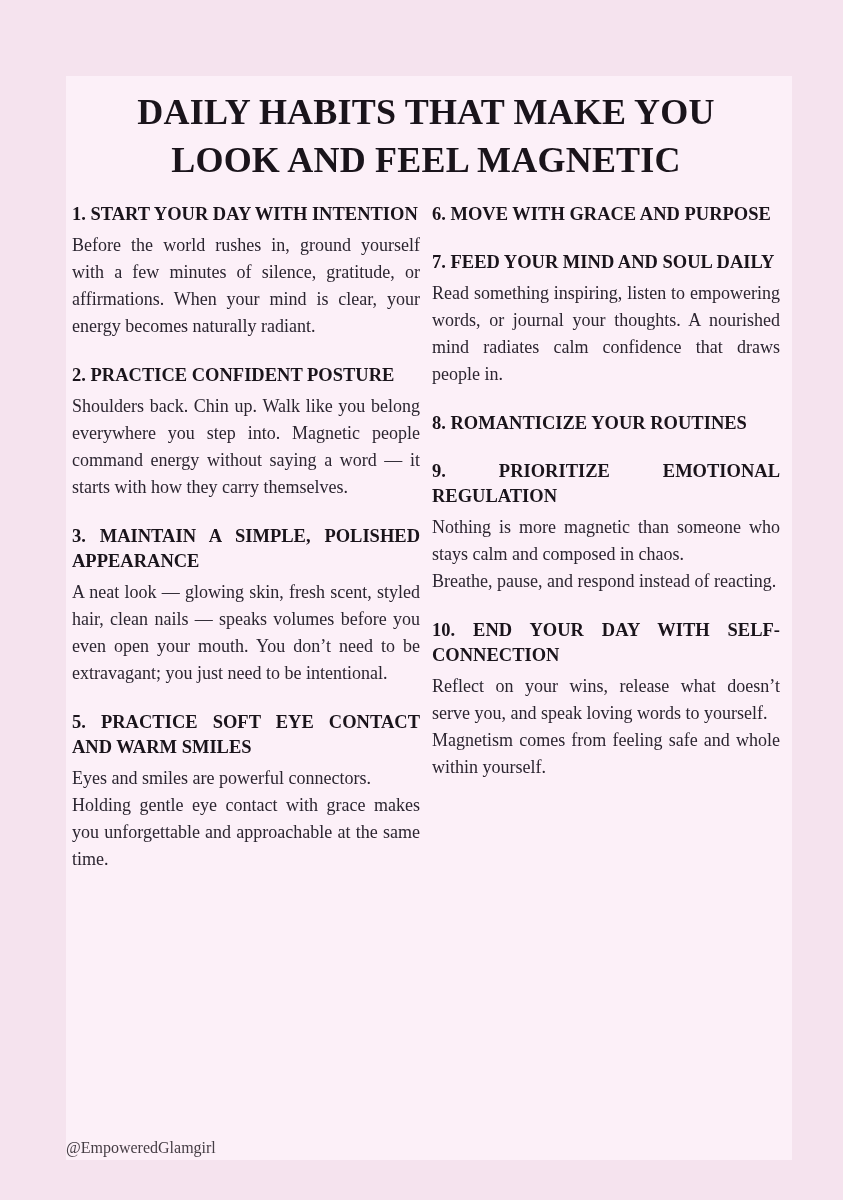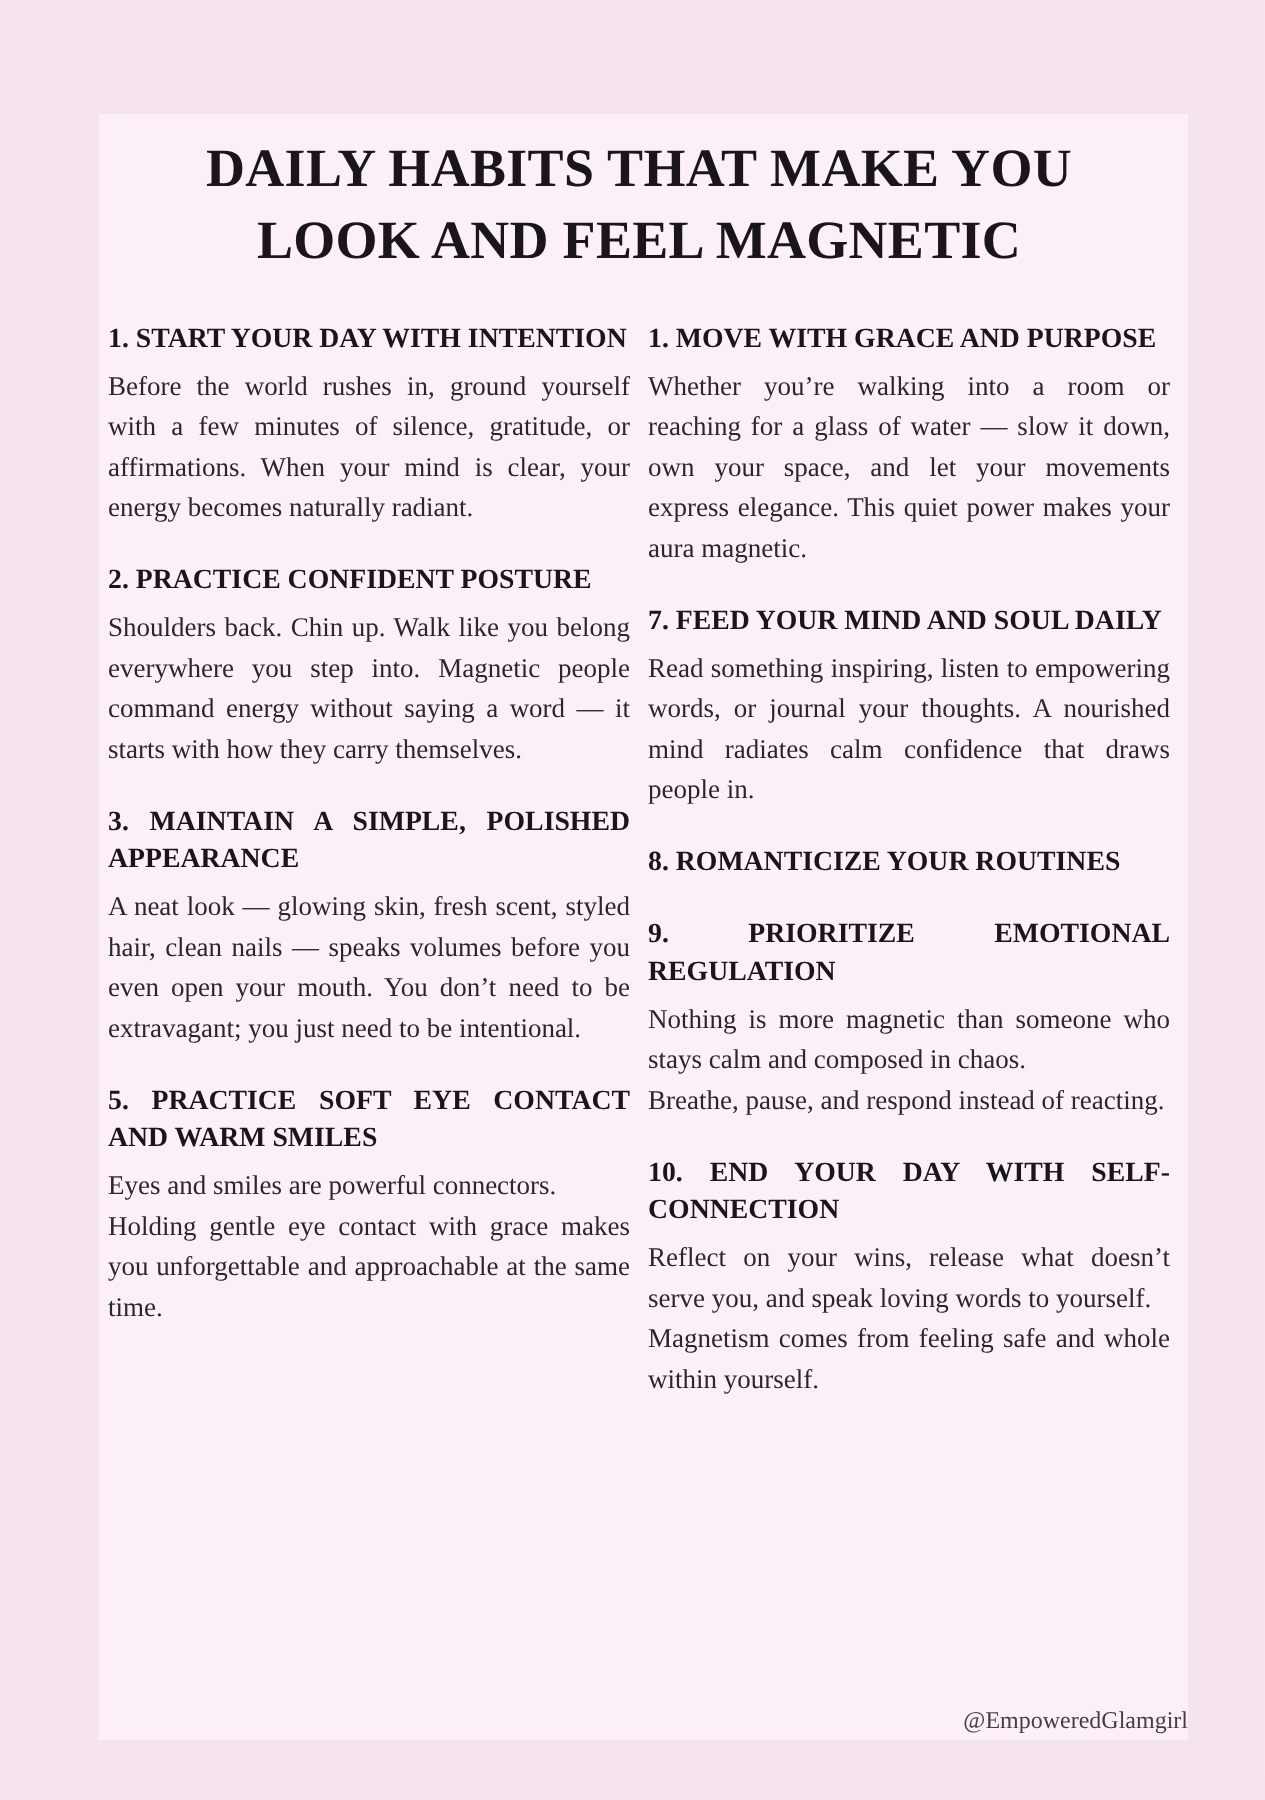--- a/index.html
+++ b/index.html
@@ -37,21 +37,21 @@
     height: 100%;
     padding: 12px 12px 0 6px;
   }
   h1.title {
     text-align: center;
     font-size: 36px;
     line-height: 48px;
     font-weight: bold;
     color: var(--heading-text);
     letter-spacing: 0.2px;
-    margin-bottom: 14px;
+    margin-bottom: 2px;
   }
   h1.title span { display: block; }
   .columns {
     display: flex;
     gap: 12px;
   }
   .col { flex: 1 1 0; min-width: 0; }
   section.habit { margin-bottom: 23px; }
   section.habit h2 {
     font-size: 18.5px;
@@ -66,21 +66,21 @@
     font-size: 18px;
     line-height: 27px;
     color: var(--body-text);
     text-align: justify;
   }
   .watermark {
     position: absolute;
     left: 0;
     bottom: 3px;
     width: 100%;
-    text-align: right;
+    text-align: left;
     font-size: 16px;
     color: var(--watermark-text);
   }
 </style>
 </head>
 <body>
 
 <div class="page">
   <div class="card">
     <div class="content">
@@ -114,22 +114,21 @@
             <h2>5. PRACTICE SOFT EYE CONTACT AND WARM SMILES</h2>
             <p>Eyes and smiles are powerful connectors.</p>
             <p>Holding gentle eye contact with grace makes you unforgettable and approachable at the same time.</p>
           </section>
 
         </div>
 
         <div class="col">
 
           <section class="habit">
-            <h2>1. MOVE WITH GRACE AND PURPOSE</h2>
-            <p>Whether you’re walking into a room or reaching for a glass of water — slow it down, own your space, and let your movements express elegance. This quiet power makes your aura magnetic.</p>
+            <h2>6. MOVE WITH GRACE AND PURPOSE</h2>
           </section>
 
           <section class="habit">
             <h2>7. FEED YOUR MIND AND SOUL DAILY</h2>
             <p>Read something inspiring, listen to empowering words, or journal your thoughts. A nourished mind radiates calm confidence that draws people in.</p>
           </section>
 
           <section class="habit">
             <h2>8. ROMANTICIZE YOUR ROUTINES</h2>
           </section>

